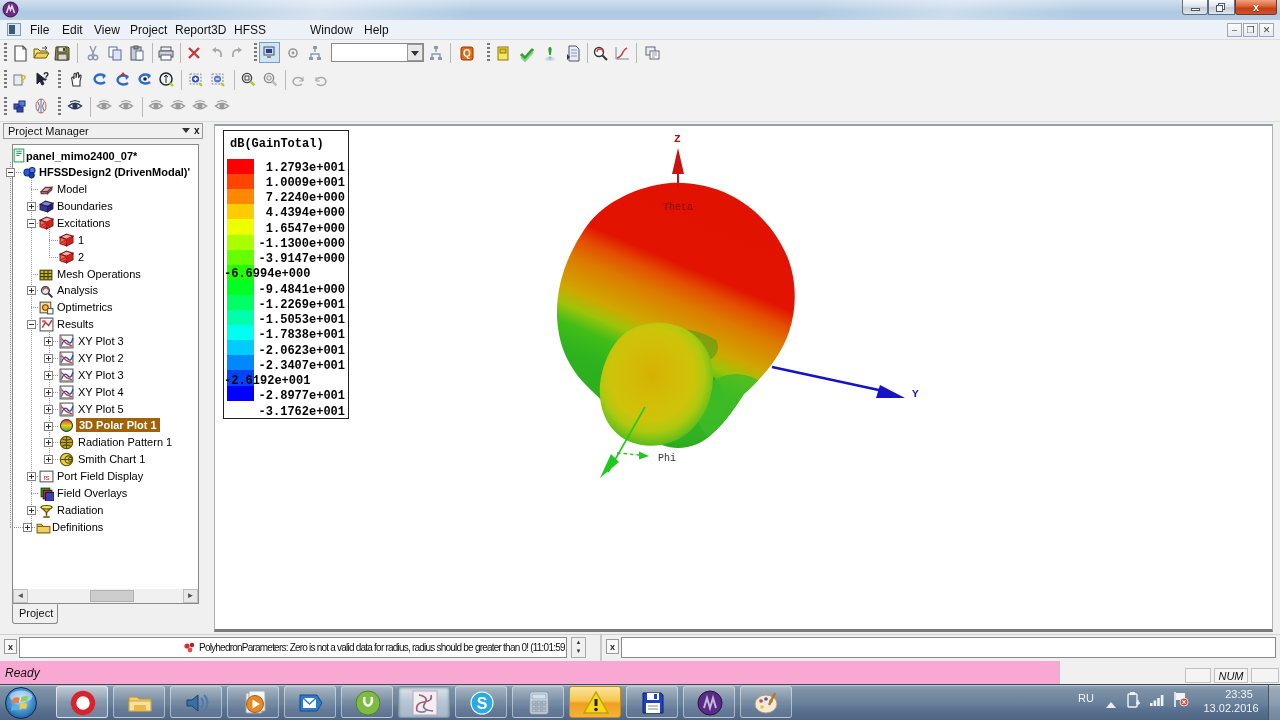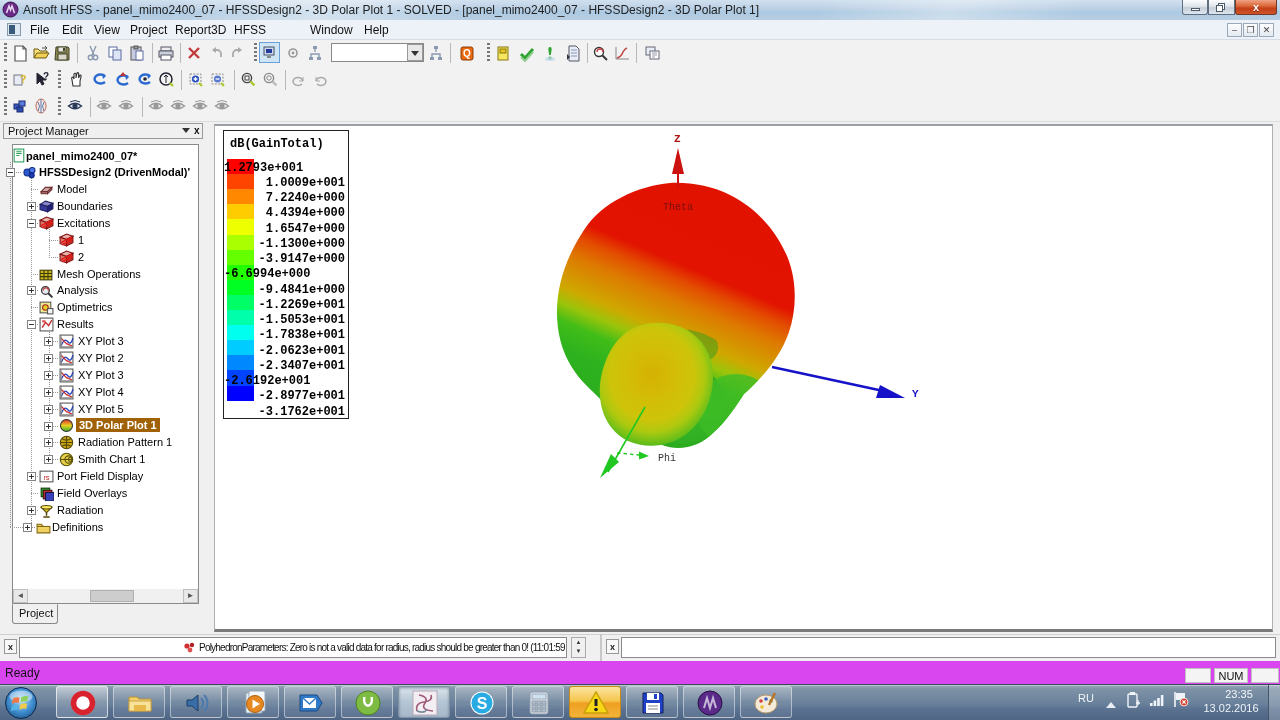--- a/index.html
+++ b/index.html
@@ -9,21 +9,20 @@
 </style></head><body>
 
 <div class="abs" style="left:0;top:0;width:1280px;height:20px;
  background:linear-gradient(180deg,#d0e0ef 0%,#bdd1e5 40%,#accae3 60%,#b7cde1 100%);">
  <div class="abs" style="left:170px;top:0;width:300px;height:20px;background:linear-gradient(115deg,rgba(255,255,255,0) 0%,rgba(255,255,255,.45) 50%,rgba(255,255,255,0) 100%);"></div>
  <div class="abs" style="left:820px;top:0;width:260px;height:20px;background:linear-gradient(115deg,rgba(255,255,255,0) 0%,rgba(255,255,255,.35) 50%,rgba(255,255,255,0) 100%);"></div>
  <svg class="abs" style="left:2px;top:1px" width="17" height="17" viewBox="0 0 17 17">
    <circle cx="8.5" cy="8.5" r="7.5" fill="#6a2a86" stroke="#3c1550" stroke-width="1"></circle>
    <path d="M4.5 12 L7 5 L8.5 9 L10 5 L12.5 12" stroke="#e8d7f0" stroke-width="1.6" fill="none"></path>
  </svg>
- <div class="abs" style="left:23px;top:3px;font-size:12px;color:#222;white-space:nowrap;">Ansoft HFSS - panel_mimo2400_07 - HFSSDesign2 - 3D Polar Plot 1 - SOLVED - [panel_mimo2400_07 - HFSSDesign2 - 3D Polar Plot 1]</div>
  <div class="abs" style="left:1182px;top:0;width:26px;height:15px;background:linear-gradient(180deg,#fbfcfd,#dfe5ec 45%,#c4cdd8 55%,#dee6ef);border:1px solid #5f6f7f;border-top:none;border-radius:0 0 3px 3px;">
    <div class="abs" style="left:8px;top:8px;width:9px;height:3px;background:#fff;border:1px solid #4a5a6a;"></div>
     </div>
  <div class="abs" style="left:1208px;top:0;width:27px;height:15px;background:linear-gradient(180deg,#fbfcfd,#dfe5ec 45%,#c4cdd8 55%,#dee6ef);border:1px solid #5f6f7f;border-top:none;">
    <div class="abs" style="left:9px;top:3px;width:7px;height:7px;border:1px solid #4a5a6a;background:#fff;"></div>
    <div class="abs" style="left:7px;top:5px;width:7px;height:7px;border:1px solid #4a5a6a;background:#fff;"></div>
     </div>
  <div class="abs" style="left:1235px;top:0;width:42px;height:15px;background:linear-gradient(180deg,#f0a184 0%,#dd6b3d 40%,#c23f17 60%,#d2542a 100%);border:1px solid #6f3a2a;border-top:none;border-radius:0 0 3px 3px;
    color:#fff;font-weight:bold;font-size:11px;text-align:center;line-height:14px;text-shadow:0 1px 1px #7c2c10;">x</div>
 </div>
@@ -531,21 +530,21 @@
     <div class="abs" style="left:3px;top:118.6px;width:27px;height:15.6px;background:#66ff00;"></div>
     <div class="abs" style="left:3px;top:133.7px;width:27px;height:15.6px;background:#22ff00;"></div>
     <div class="abs" style="left:3px;top:148.8px;width:27px;height:15.6px;background:#00ff22;"></div>
     <div class="abs" style="left:3px;top:163.9px;width:27px;height:15.6px;background:#00ff66;"></div>
     <div class="abs" style="left:3px;top:179.0px;width:27px;height:15.6px;background:#00ffaa;"></div>
     <div class="abs" style="left:3px;top:194.1px;width:27px;height:15.6px;background:#00ffee;"></div>
     <div class="abs" style="left:3px;top:209.2px;width:27px;height:15.6px;background:#00ccff;"></div>
     <div class="abs" style="left:3px;top:224.3px;width:27px;height:15.6px;background:#0088ff;"></div>
     <div class="abs" style="left:3px;top:239.4px;width:27px;height:15.6px;background:#0044ff;"></div>
     <div class="abs" style="left:3px;top:254.5px;width:27px;height:15.6px;background:#0000ff;"></div>
-    <div class="abs mono" style="left:0px;top:29.5px;width:121px;text-align:left;font-size:12px;font-weight:bold;color:#000;">1.2793e+001</div>
+    <div class="abs mono" style="left:0px;top:29.5px;width:121px;text-align:right;font-size:12px;font-weight:bold;color:#000;">1.2793e+001</div>
     <div class="abs mono" style="left:0px;top:44.8px;width:121px;text-align:right;font-size:12px;font-weight:bold;color:#000;">1.0009e+001</div>
     <div class="abs mono" style="left:0px;top:60.0px;width:121px;text-align:right;font-size:12px;font-weight:bold;color:#000;">7.2240e+000</div>
     <div class="abs mono" style="left:0px;top:75.2px;width:121px;text-align:right;font-size:12px;font-weight:bold;color:#000;">4.4394e+000</div>
     <div class="abs mono" style="left:0px;top:90.5px;width:121px;text-align:right;font-size:12px;font-weight:bold;color:#000;">1.6547e+000</div>
     <div class="abs mono" style="left:0px;top:105.8px;width:121px;text-align:right;font-size:12px;font-weight:bold;color:#000;">-1.1300e+000</div>
     <div class="abs mono" style="left:0px;top:121.0px;width:121px;text-align:right;font-size:12px;font-weight:bold;color:#000;">-3.9147e+000</div>
     <div class="abs mono" style="left:0px;top:136.2px;width:121px;font-size:12px;font-weight:bold;color:#000;">-6.6994e+000</div>
     <div class="abs mono" style="left:0px;top:151.5px;width:121px;text-align:right;font-size:12px;font-weight:bold;color:#000;">-9.4841e+000</div>
     <div class="abs mono" style="left:0px;top:166.8px;width:121px;text-align:right;font-size:12px;font-weight:bold;color:#000;">-1.2269e+001</div>
     <div class="abs mono" style="left:0px;top:182.0px;width:121px;text-align:right;font-size:12px;font-weight:bold;color:#000;">-1.5053e+001</div>
@@ -644,21 +643,21 @@
  <div class="abs" style="left:199px;top:642px;width:366px;overflow:hidden;font-size:10px;letter-spacing:-0.78px;color:#111;white-space:nowrap;">PolyhedronParameters: Zero is not a valid data for radius, radius should be greater than 0! (11:01:59</div>
  <div class="abs" style="left:571px;top:637px;width:15px;height:21px;background:#f0f0f0;border:1px solid #aaa;">
    <div style="font-size:6px;line-height:9px;text-align:center;color:#333;">▲</div>
    <div style="font-size:6px;line-height:9px;text-align:center;color:#333;">▼</div>
  </div>
  <div class="abs" style="left:600px;top:634px;width:2px;height:27px;background:#c8c8c8;"></div>
  <div class="abs" style="left:606px;top:639px;width:13px;height:15px;background:#f8f8f8;border:1px solid #999;font-size:9px;font-weight:bold;text-align:center;line-height:14px;color:#222;">x</div>
  <div class="abs" style="left:621px;top:637px;width:655px;height:21px;background:#fff;border:1px solid #8a8a8a;"></div>
 </div>
 
-<div class="abs" style="left:0;top:661px;width:1280px;height:23px;background:#d946ef;">
+<div class="abs" style="left:0;top:661px;width:1060px;height:23px;background:#f9a8d4;font-style:italic;">
  <div class="abs" style="left:5px;top:5px;font-size:12px;color:#111;">Ready</div>
  <div class="abs" style="left:1185px;top:7px;width:26px;height:15px;border:1px solid #c0c0c0;background:#f4f4f4;"></div>
  <div class="abs" style="left:1214px;top:7px;width:34px;height:15px;border:1px solid #c0c0c0;background:#f4f4f4;font-size:11px;color:#111;text-align:center;line-height:14px;">NUM</div>
  <div class="abs" style="left:1251px;top:7px;width:28px;height:15px;border:1px solid #c0c0c0;background:#f4f4f4;"></div>
 </div>
 
 <div class="abs" style="left:0;top:684px;width:1280px;height:36px;background:linear-gradient(180deg,#98a8b8 0%,#7e92a6 12%,#68809a 55%,#5a7190 70%,#4e6583 100%);border-top:1px solid #3a4a5c;"></div>
 <div class="abs" style="left:0;top:0;">
     <div class="abs" style="left:0;top:685px;width:1280px;height:1px;background:#b9c6d2;"></div>
     <svg class="abs" style="left:3px;top:686px" width="36" height="34" viewBox="0 0 36 34">

